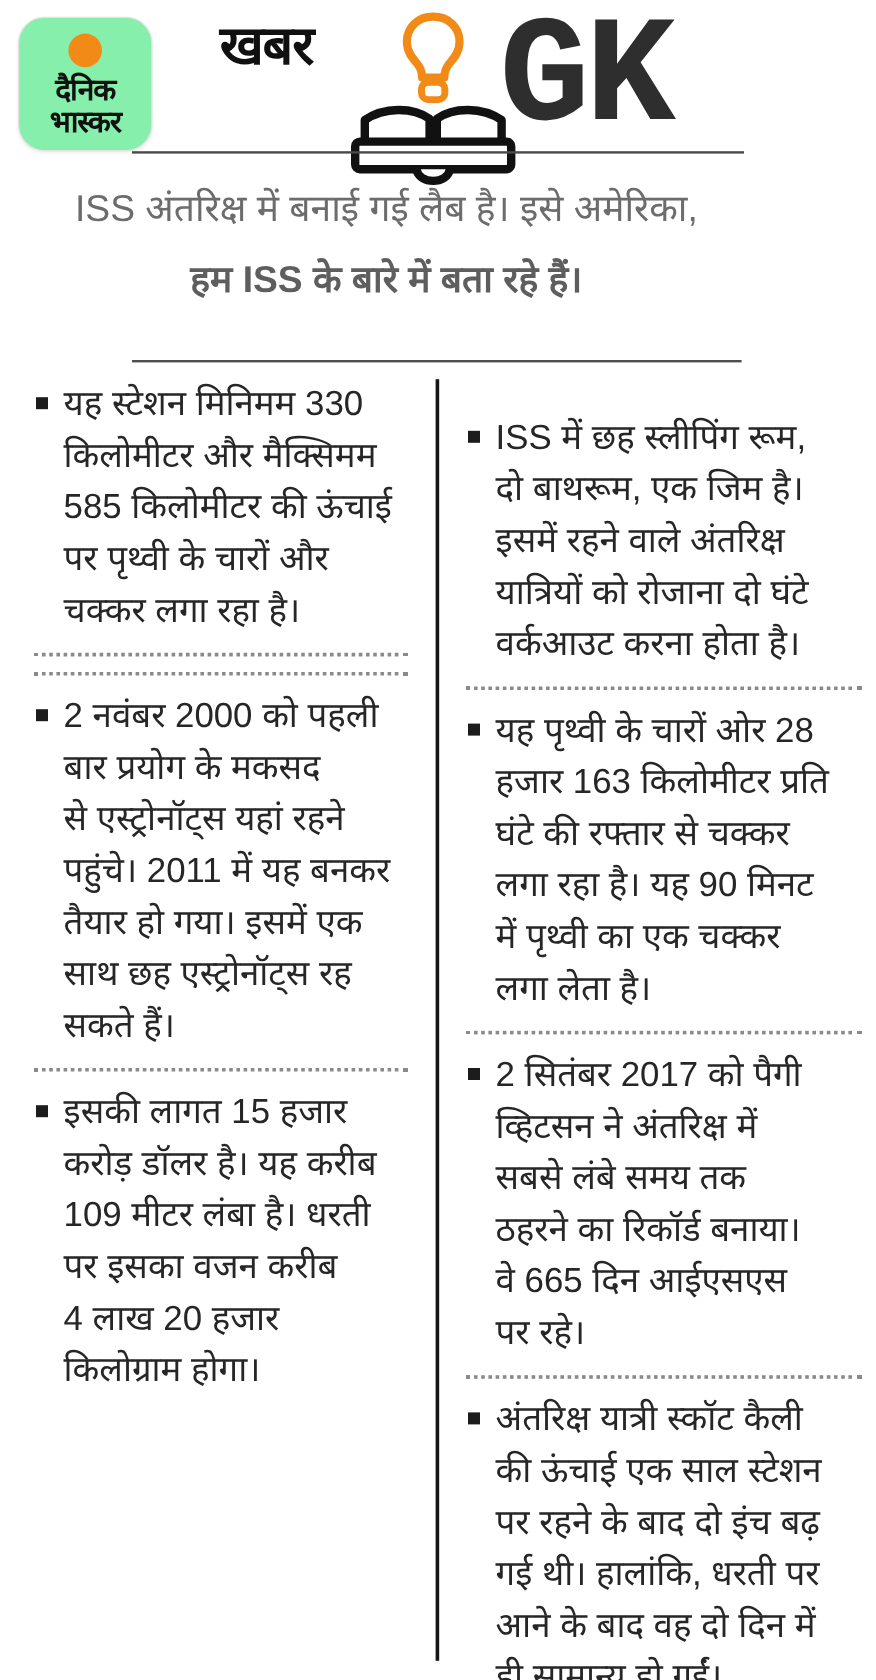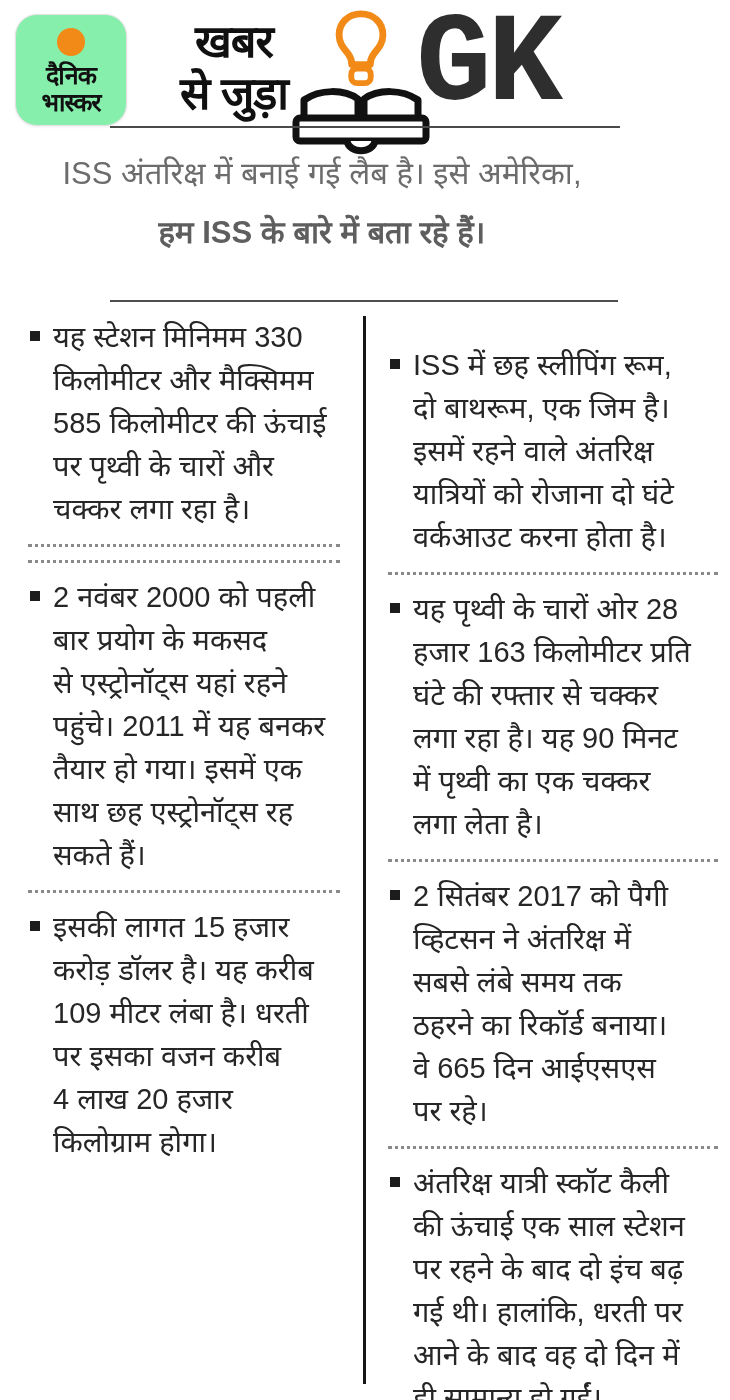--- a/index.html
+++ b/index.html
@@ -34,28 +34,29 @@
   .logo .logo-text {
     font-weight: bold;
     font-size: 25px;
     line-height: 27px;
     color: #111111;
     letter-spacing: -1px;
   }
 
   .masthead-title {
     position: absolute;
-    left: 148px; top: 16px;
+    left: 136px; top: 16px;
     width: 172px;
     text-align: center;
     font-weight: bold;
     color: #101010;
     font-size: 45px;
     line-height: 52px;
     letter-spacing: -1px;
+    font-family: Liberation Mono, monospace;
   }
 
   .gk-icon {
     position: absolute;
     left: 288px; top: 10px;
     width: 146px; height: 130px;
     text-align: center;
   }
   .gk-icon .bulb { display: block; margin: 0 auto; }
   .gk-icon .book { display: block; margin: -4px auto 0 auto; }
@@ -143,21 +144,20 @@
 <div class="page">
 
   <div class="logo">
     <div class="sun"></div>
     <div class="logo-text">दैनिक</div>
     <div class="logo-text">भास्कर</div>
   </div>
 
   <div class="masthead-title">
     <div>खबर</div>
-    <div>से जुड़ा</div>
   </div>
 
   <div class="gk-icon">
     <svg class="bulb" width="54" height="76" viewBox="0 0 54 78">
       <path d="M27 4 C 13.5 4 4.5 13.5 4.5 25.5 C 4.5 34.5 9.5 39.5 13.5 44.5 C 16.5 48.3 17.5 51 17.5 56 L36.5 56 C 36.5 51 37.5 48.3 40.5 44.5 C 44.5 39.5 49.5 34.5 49.5 25.5 C 49.5 13.5 40.5 4 27 4 Z" fill="none" stroke="#f28a18" stroke-width="7" stroke-linejoin="round"></path>
       <rect x="17" y="60" width="20" height="15" rx="6" fill="none" stroke="#f28a18" stroke-width="6"></rect>
     </svg>
     <svg class="book" width="146" height="76" viewBox="0 0 146 76">
       <path d="M16 36 L16 18 C 32 7 56 7 70 17 L70 42" fill="#ffffff" stroke="#111111" stroke-width="7" stroke-linejoin="round"></path>
       <path d="M130 36 L130 18 C 114 7 90 7 76 17 L76 42" fill="#ffffff" stroke="#111111" stroke-width="7" stroke-linejoin="round"></path>

